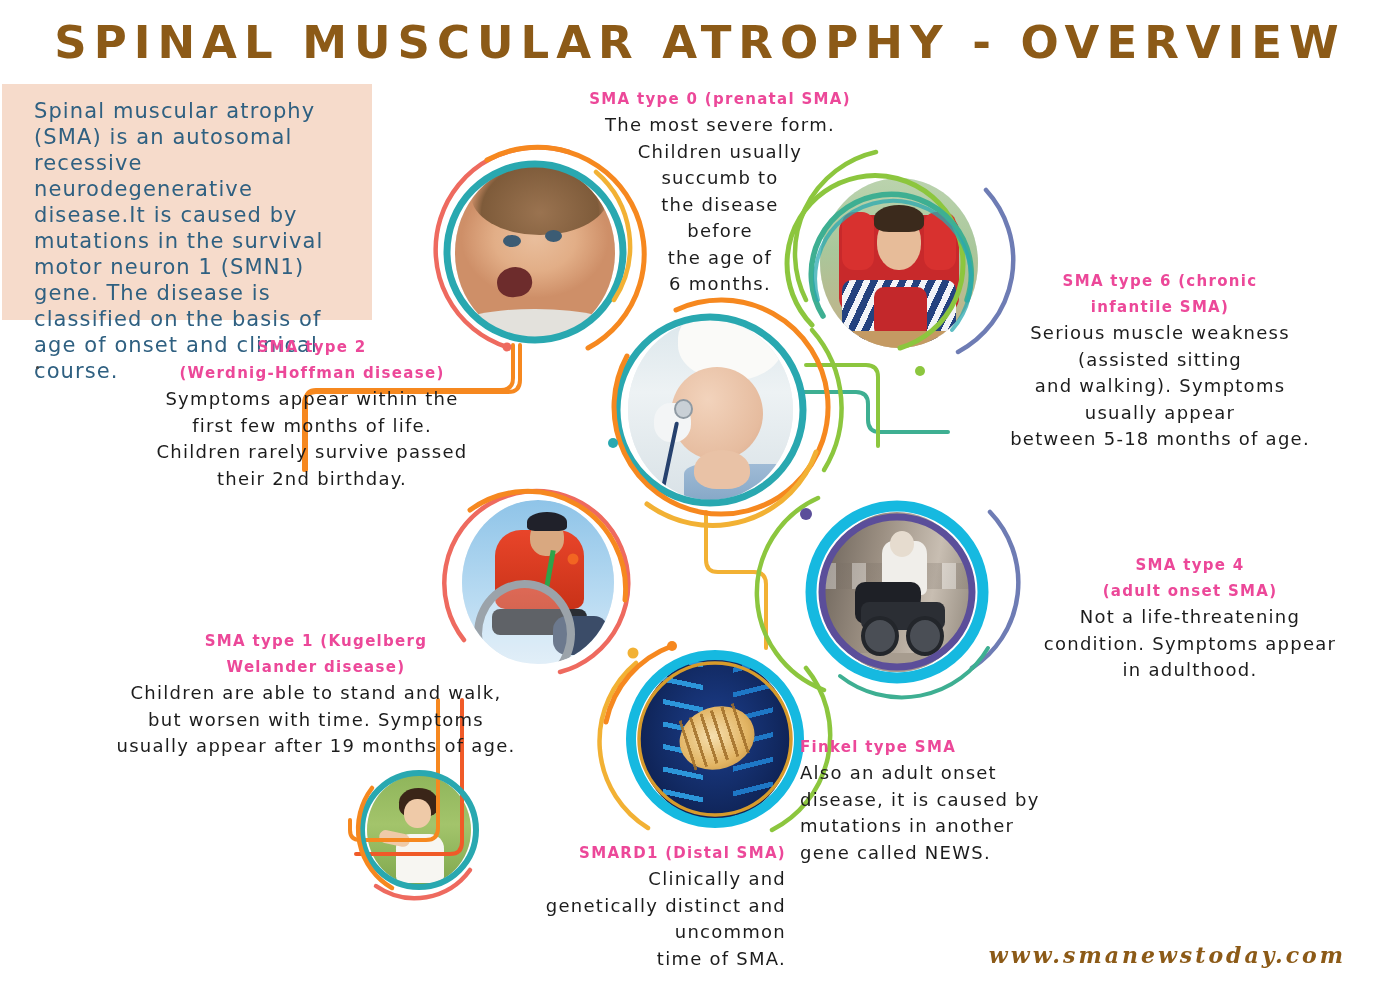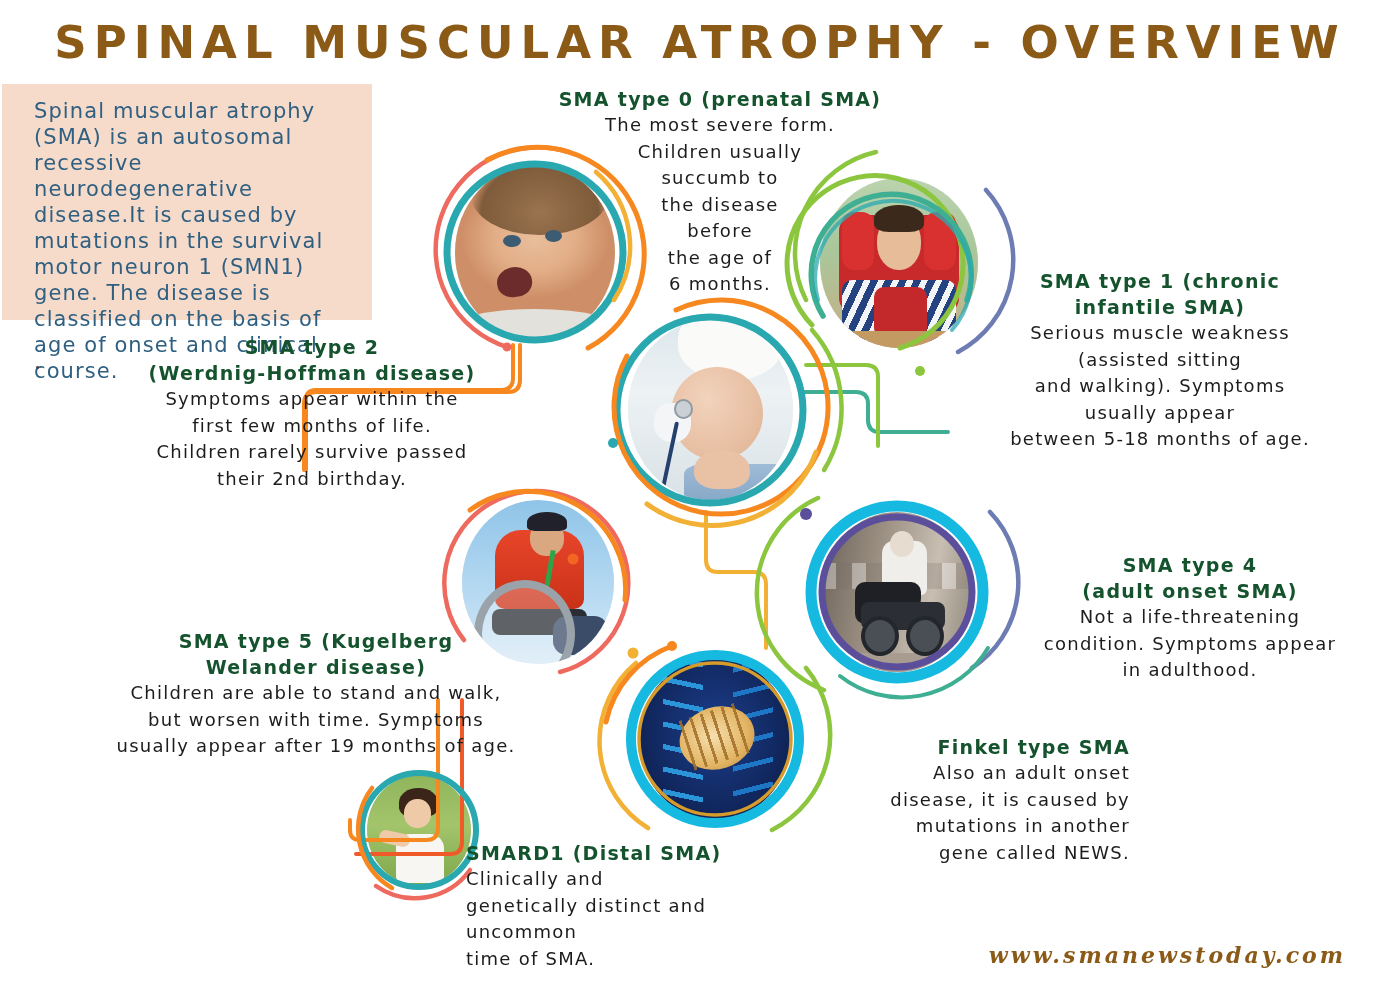--- a/index.html
+++ b/index.html
@@ -59,44 +59,44 @@
     left: 36px; top: 366px;
     width: 3px; height: 3px;
     background: #444;
     border-radius: 50%;
   }
 
   
   .block { position: absolute; }
   .block .head {
     font-weight: 700;
-    color: #14532d;
-    font-size: 19px;
+    color: #ec4899;
+    font-size: 15px;
     line-height: 26px;
     letter-spacing: 1.3px;
     white-space: pre-line;
     font-family: "DejaVu Sans", sans-serif;
   }
   .block .body {
     color: #1c1c1c;
     font-size: 18px;
     line-height: 26.5px;
     letter-spacing: 1.25px;
     white-space: pre-line;
     font-family: "DejaVu Sans", sans-serif;
     font-weight: 400;
   }
 
   #blk-type0 { left: 500px; top: 86px; width: 440px; text-align: center; }
   #blk-type2 { left: 960px; top: 268px; width: 400px; text-align: center; }
   #blk-type1 { left: 92px; top: 334px; width: 440px; text-align: center; }
   #blk-type4 { left: 1010px; top: 552px; width: 360px; text-align: center; }
   #blk-type3 { left: 56px; top: 628px; width: 520px; text-align: center; }
-  #blk-finkel { left: 800px; top: 734px; width: 330px; text-align: right; }
-  #blk-smard  { left: 466px; top: 840px; width: 320px; text-align: left; }
+  #blk-finkel { left: 800px; top: 734px; width: 330px; text-align: left; }
+  #blk-smard  { left: 466px; top: 840px; width: 320px; text-align: right; }
 
   
   .photo {
     position: absolute;
     border-radius: 50%;
     overflow: hidden;
     background: #e9eef2;
   }
   .photo > .inner { width: 100%; height: 100%; position: relative; }
 
@@ -405,21 +405,21 @@
     <div class="body">The most severe form.
 Children usually
 succumb to
 the disease
 before
 the age of
 6 months.</div>
   </div>
 
   <div class="block" id="blk-type2">
-    <div class="head">SMA type 1 (chronic
+    <div class="head">SMA type 6 (chronic
 infantile SMA)</div>
     <div class="body">Serious muscle weakness
 (assisted sitting
 and walking). Symptoms
 usually appear
 between 5-18 months of age.</div>
   </div>
 
   <div class="block" id="blk-type1">
     <div class="head">SMA type 2
@@ -432,21 +432,21 @@
 
   <div class="block" id="blk-type4">
     <div class="head">SMA type 4
 (adult onset SMA)</div>
     <div class="body">Not a life-threatening
 condition. Symptoms appear
 in adulthood.</div>
   </div>
 
   <div class="block" id="blk-type3">
-    <div class="head">SMA type 5 (Kugelberg
+    <div class="head">SMA type 1 (Kugelberg
 Welander disease)</div>
     <div class="body">Children are able to stand and walk,
 but worsen with time. Symptoms
 usually appear after 19 months of age.</div>
   </div>
 
   <div class="block" id="blk-finkel">
     <div class="head">Finkel type SMA</div>
     <div class="body">Also an adult onset
 disease,  it is caused by

